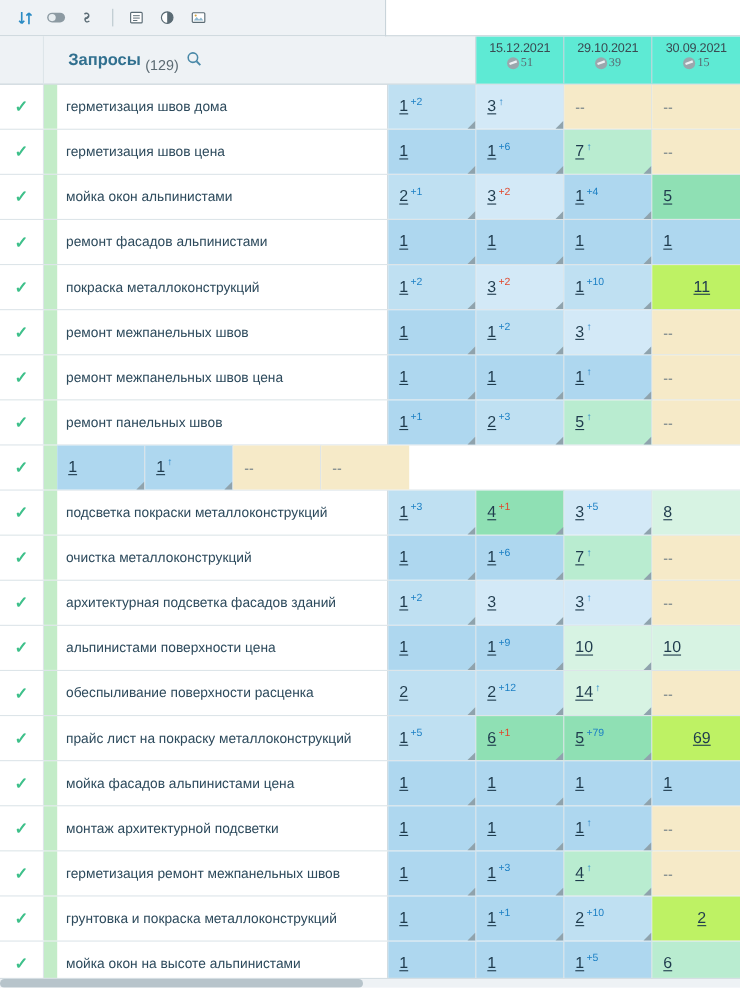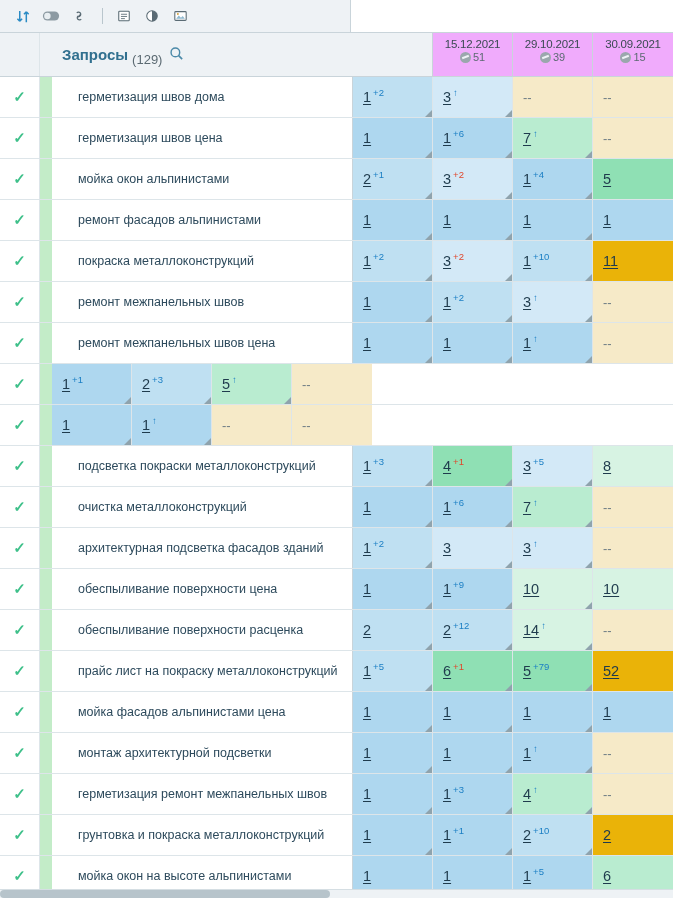--- a/index.html
+++ b/index.html
@@ -94,36 +94,37 @@
     margin-left: 7px;
     color: #6b98b5;
     font-size: 14px;
   }
   .datecol {
     width: 80px;
     border-right: 1px solid #c9d4da;
     box-sizing: border-box;
     text-align: center;
     padding-top: 5px;
-    background: #f0abfc;
+    background: #5eead4;
   }
   .datecol:last-child { border-right: none; }
   .datecol .d {
     font-size: 11.5px;
     color: #3a4a52;
     letter-spacing: -0.2px;
   }
   .datecol .sub {
     margin-top: 1px;
     font-size: 11px;
     color: #5b6a72;
     display: flex;
     align-items: center;
     justify-content: center;
     gap: 2px;
+    font-family: Liberation Serif, serif;
   }
   .gicon {
     display: inline-block;
     width: 11px;
     height: 11px;
     border-radius: 50%;
     background: #9aa7ad;
     position: relative;
   }
   .gicon:after {
@@ -155,21 +156,21 @@
   }
   .c-bar {
     width: 12px;
     background: #c3ecc8;
     box-sizing: border-box;
   }
   .c-kw {
     flex: 1;
     display: flex;
     align-items: center;
-    padding: 4px 8px 4px 26px;
+    padding: 4px 8px 4px 8px;
     box-sizing: border-box;
     border-right: 1px solid #c9d4da;
     font-size: 12.5px;
     color: #2d4a5c;
     line-height: 14px;
   }
   .cell {
     width: 80px;
     border-right: 1px solid #dde5e9;
     box-sizing: border-box;
@@ -210,21 +211,21 @@
   }
 
   
   .bg-blue   { background: #aed7ef; }
   .bg-blue2  { background: #bfe0f2; }
   .bg-blue3  { background: #d3e9f7; }
   .bg-green  { background: #8fe0b4; }
   .bg-green2 { background: #b9ecd0; }
   .bg-green3 { background: #d7f3e3; }
   .bg-beige  { background: #f6eac8; }
-  .bg-white  { background: #eab308; }
+  .bg-white  { background: #bef264; justify-content: center; }
 
   .kw-2line { line-height: 14px; }
 
   
   .scrollbar {
     position: absolute;
     left: 0; bottom: 0;
     width: 673px;
     height: 8px;
     background: #eef2f5;
@@ -449,20 +450,21 @@
           <span class="val">1</span>
           <span class="delta d-arrow">↑</span>
         </div>
         <div class="cell bg-beige">
           <span class="val dash">--</span>
         </div>
       </div>
       <div class="row">
         <div class="c-check">✓</div>
         <div class="c-bar"></div>
+        <div class="c-kw kw-2line">ремонт панельных швов</div>
         <div class="cell bg-blue corner">
           <span class="val">1</span>
           <span class="delta d-up">+1</span>
         </div>
         <div class="cell bg-blue2 corner">
           <span class="val">2</span>
           <span class="delta d-up">+3</span>
         </div>
         <div class="cell bg-green2 corner">
           <span class="val">5</span>
@@ -543,21 +545,21 @@
           <span class="val">3</span>
           <span class="delta d-arrow">↑</span>
         </div>
         <div class="cell bg-beige">
           <span class="val dash">--</span>
         </div>
       </div>
       <div class="row">
         <div class="c-check">✓</div>
         <div class="c-bar"></div>
-        <div class="c-kw kw-2line">обеспыливание поверхности цена</div>
+        <div class="c-kw kw-2line">альпинистами поверхности цена</div>
         <div class="cell bg-blue corner">
           <span class="val">1</span>
         </div>
         <div class="cell bg-blue corner">
           <span class="val">1</span>
           <span class="delta d-up">+9</span>
         </div>
         <div class="cell bg-green3 corner">
           <span class="val">10</span>
         </div>
@@ -594,21 +596,21 @@
         </div>
         <div class="cell bg-green corner">
           <span class="val">6</span>
           <span class="delta d-down">+1</span>
         </div>
         <div class="cell bg-green corner">
           <span class="val">5</span>
           <span class="delta d-up">+79</span>
         </div>
         <div class="cell bg-white">
-          <span class="val">52</span>
+          <span class="val">69</span>
         </div>
       </div>
       <div class="row">
         <div class="c-check">✓</div>
         <div class="c-bar"></div>
         <div class="c-kw kw-2line">мойка фасадов альпинистами цена</div>
         <div class="cell bg-blue corner">
           <span class="val">1</span>
         </div>
         <div class="cell bg-blue corner">

